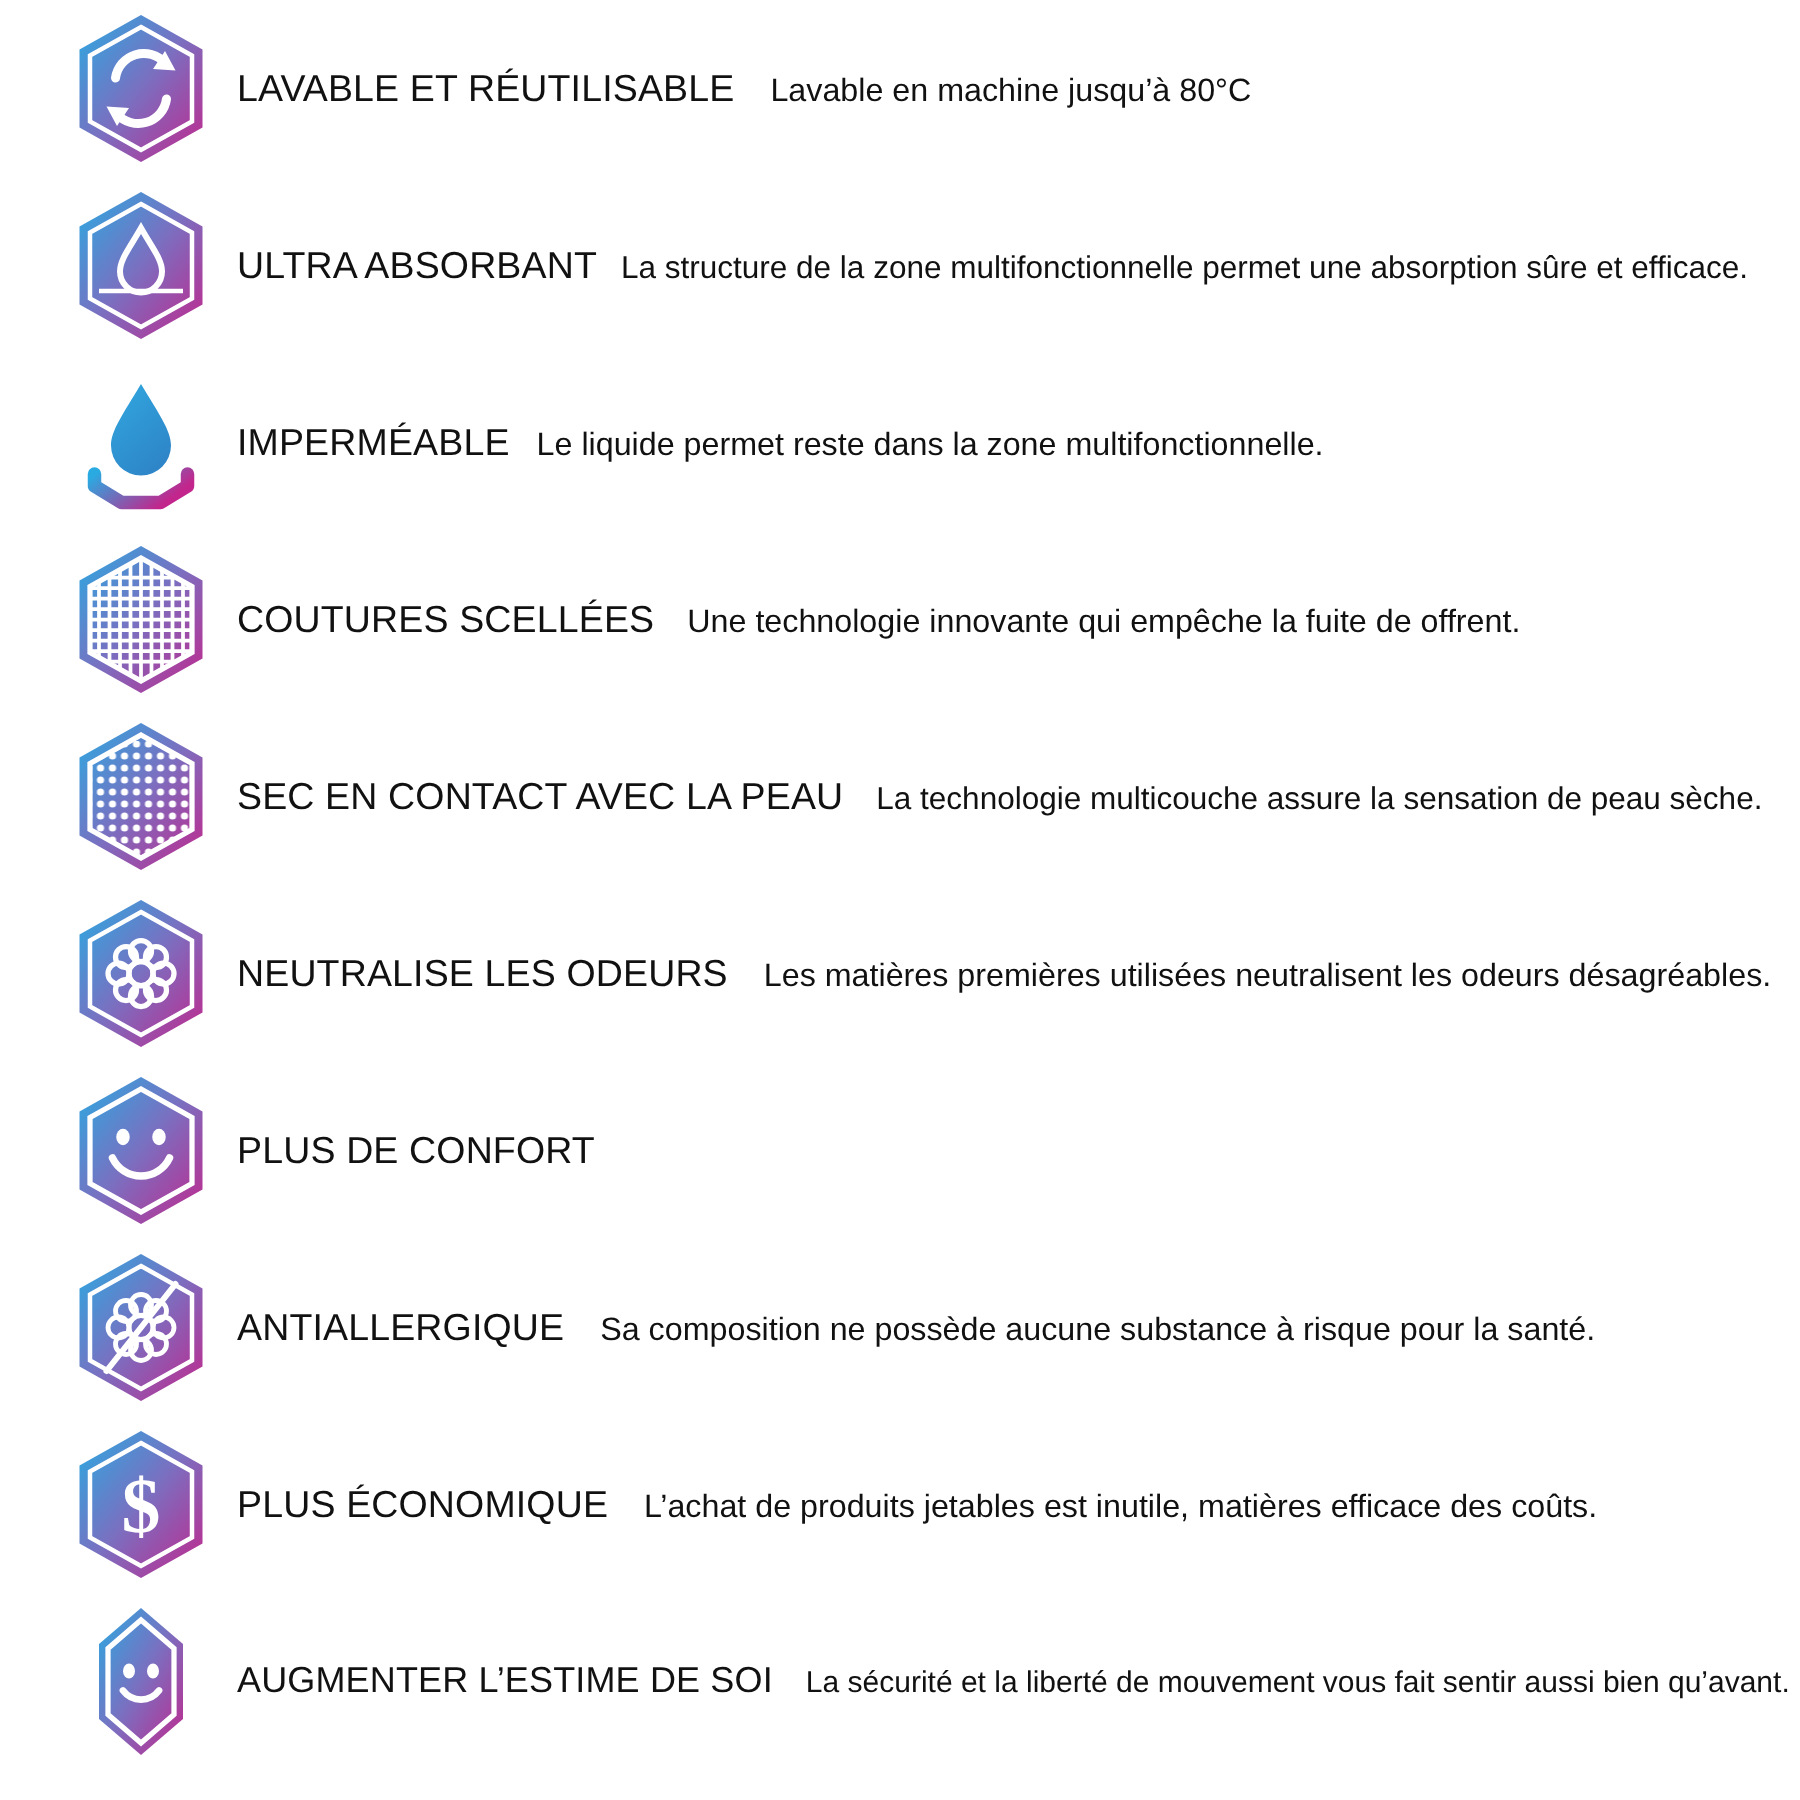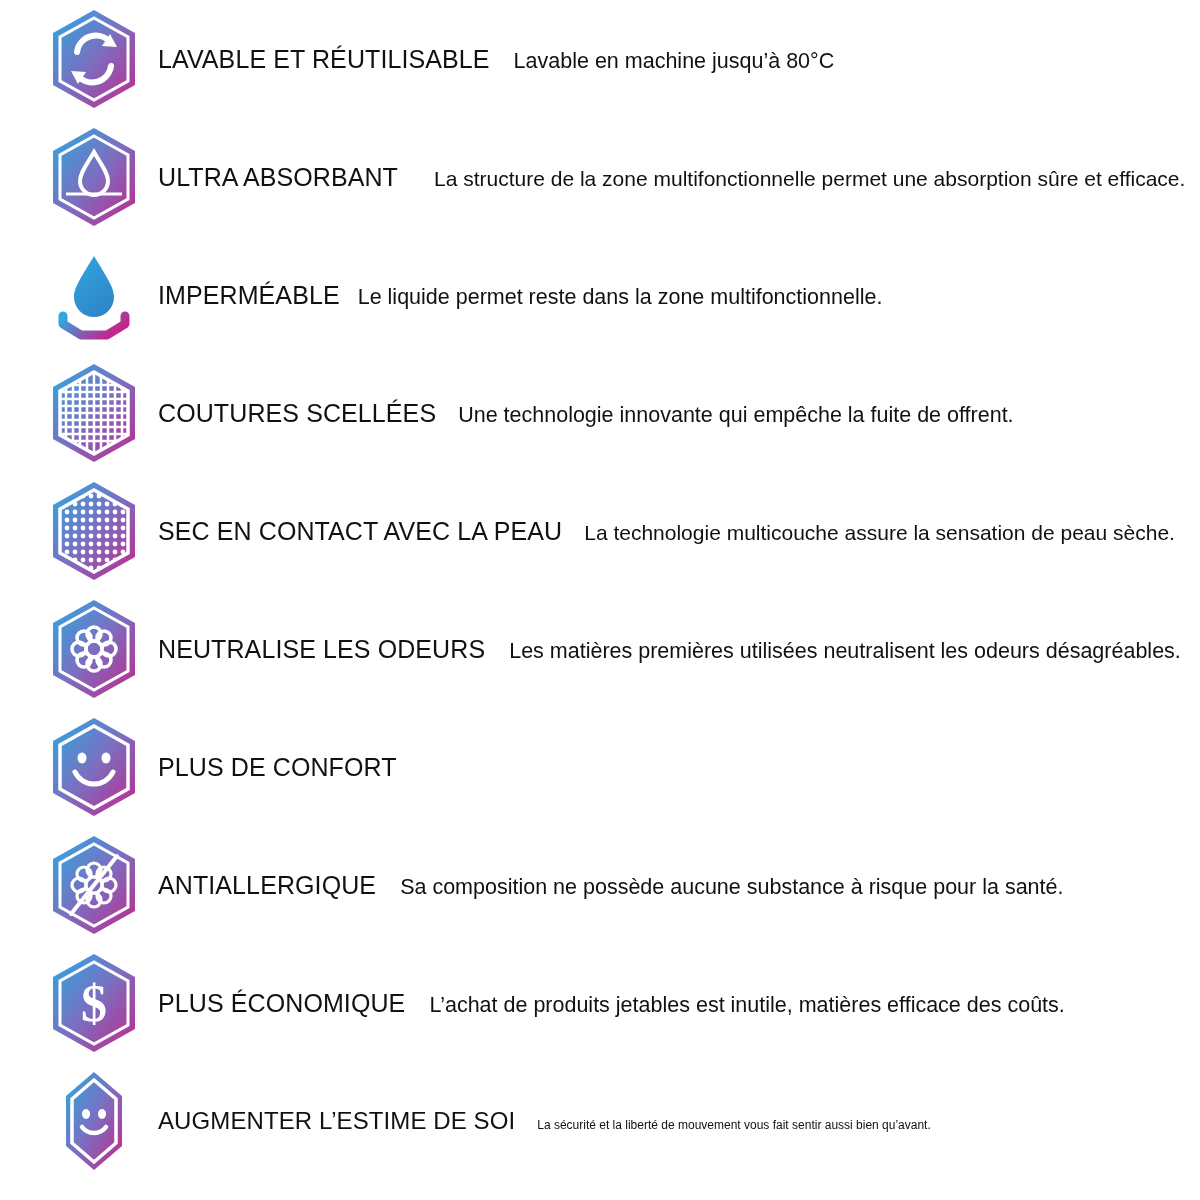--- a/index.html
+++ b/index.html
@@ -50,30 +50,30 @@
   }
   .feature-desc{
     font-size:21.5px;
     font-weight:400;
     color:#111111;
     margin-left:22px;
     flex:0 0 auto;
   }
   
   .r1 .feature-desc{margin-left:24px;}
-  .r2 .feature-desc{margin-left:36px;}
+  .r2 .feature-desc{margin-left:16px;}
   .r3 .feature-desc{margin-left:18px;}
   .r4 .feature-desc{margin-left:22px;}
   .r5 .feature-desc{margin-left:22px;}
   .r6 .feature-desc{margin-left:24px;}
   .r7 .feature-desc{margin-left:26px;}
   .r8 .feature-desc{margin-left:24px;}
   .r9 .feature-desc{margin-left:24px;}
   .r10 .feature-title{font-size:24px;}
-  .r10 .feature-desc{font-size:12px;margin-left:22px;}
+  .r10 .feature-desc{font-size:20px;margin-left:22px;}
   .r2 .feature-desc{font-size:21px;}
   .r5 .feature-desc{font-size:21px;}
   .r7 .feature-desc{font-size:21px;}
 </style>
 </head>
 <body>
 
 <div class="feature-list">
 
   <div class="feature-row r1">

